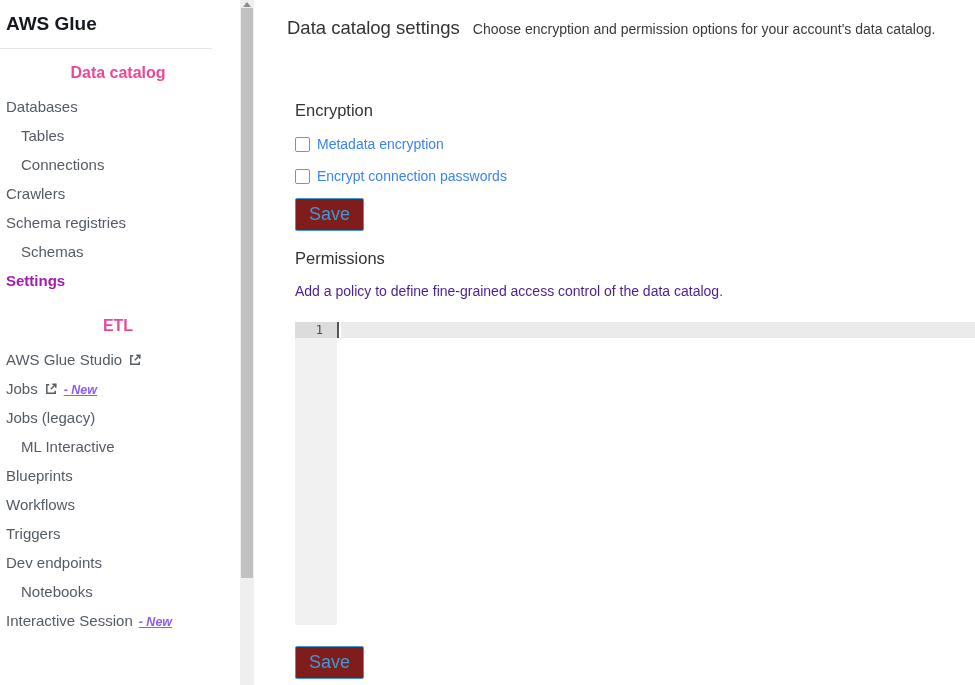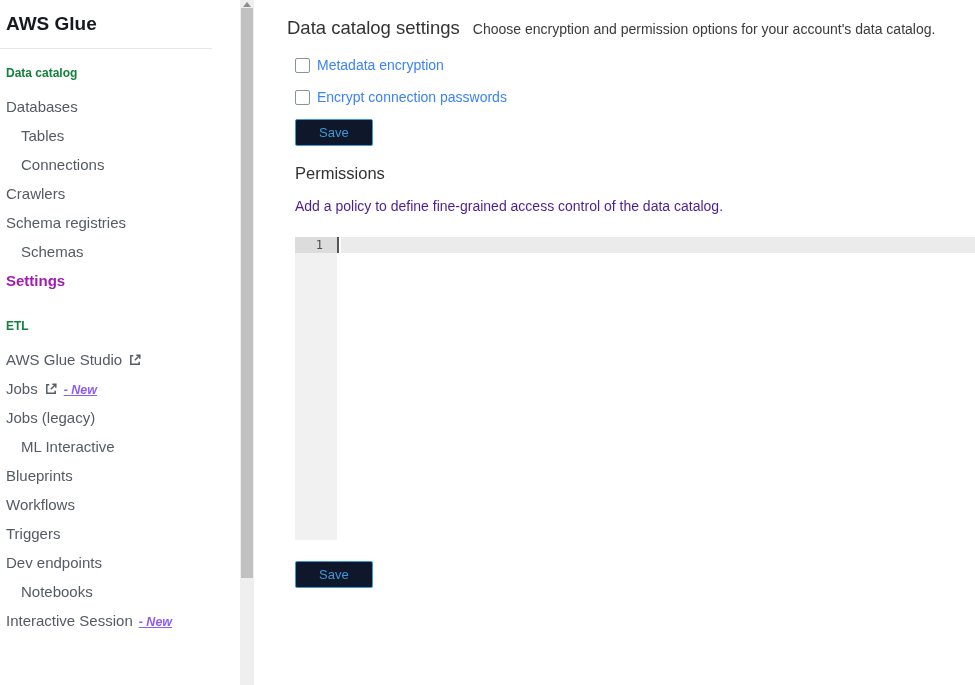--- a/index.html
+++ b/index.html
@@ -5,21 +5,21 @@
   * { margin:0; padding:0; box-sizing:border-box; }
   html,body { width:975px; height:685px; background:#fff; overflow:hidden;
               font-family:"Liberation Sans", sans-serif; color:#16191f; }
   .app { display:flex; width:975px; height:685px; }
 
   
   .sidebar { position:relative; width:256px; flex:none; height:495px; background:#fff; }
   .sidebar-inner { padding:0 26px 0 6px; }
   .app-title { font-size:19px; font-weight:700; color:#16191f; padding:13px 0 13px 0; }
   .sidebar-divider { border:0; border-top:1px solid #e4e7e7; margin:0 18px 0 -6px; }
-  .nav-heading { font-size:12px; font-weight:700; color:#15803d; line-height:22px; margin-top:13px; margin-bottom:8px; }
+  .nav-heading { font-size:16px; font-weight:700; color:#ec4899; line-height:22px; margin-top:13px; margin-bottom:8px;text-align:center; }
   .nav-heading.etl { margin-top:20px; }
   .nav-item { display:block; font-size:15px; color:#545b64; line-height:29px; height:29px;
               text-decoration:none; white-space:nowrap; cursor:pointer; }
   .nav-item.indent { padding-left:15px; }
   .nav-item.active { color:#a21caf; font-weight:700; }
   .ext-icon { display:inline-block; vertical-align:-2px; margin-left:6px; }
   .new-badge { color:#8b5cf6; font-weight:700; font-style:italic; font-size:12.5px; margin-left:6px;text-decoration:underline; }
 
   
   .scrollbar { position:absolute; top:0; right:2px; width:14px; height:685px; background:#efefef; }
@@ -36,24 +36,24 @@
   .section { margin-left:8px; }
   .section-heading { font-size:16.5px; font-weight:400; color:#333; line-height:20px; }
   .heading-encryption { margin-top:59px; }
   .heading-permissions { margin-top:17px; }
 
   .checkbox-row { display:flex; align-items:center; margin-top:16px; }
   .checkbox { width:15px; height:15px; border:1px solid #879596; border-radius:2px;
               background:#fff; flex:none; cursor:pointer; }
   .checkbox-label { font-size:14px; color:#3b82f6; margin-left:7px; cursor:pointer; }
 
-  .save-button { display:inline-block; margin-top:14px; background:#0f172a; color:#3d9ad5;
-                 border:1.5px solid #3d9ad5; border-radius:2px; font-size:13px;
+  .save-button { display:inline-block; margin-top:14px; background:#7f1d1d; color:#3d9ad5;
+                 border:1.5px solid #3d9ad5; border-radius:2px; font-size:18px;
                  font-family:"Liberation Sans", sans-serif;
-                 padding:5px 23px; cursor:pointer; }
+                 padding:5px 13px; cursor:pointer; }
   .save-button.bottom { margin-top:21px; }
 
   .perm-desc { font-size:14px; color:#4c1d95; margin-top:16px; line-height:14px; }
 
   
   .editor { display:flex; margin-top:24px; height:303px; background:#fff; }
   .editor-gutter { width:42px; flex:none; background:#f1f1f1;
                    font-family:"DejaVu Sans Mono", monospace; font-size:12px; color:#4d4d4d; }
   .gutter-line { height:16px; line-height:16px; text-align:right; padding-right:14px; }
   .gutter-line.active { background:#dcdcdc; }
@@ -113,20 +113,21 @@
     </div>
   </aside>
 
   <main>
 
     <div class="page-header">
       <h2 class="page-title">Data catalog settings</h2><span class="page-desc">Choose encryption and permission options for your account's data catalog.</span>
     </div>
 
     <section class="section">
+      <h3 class="section-heading heading-encryption">Encryption</h3>
 
       <div class="checkbox-row">
         <span class="checkbox"></span>
         <span class="checkbox-label">Metadata encryption</span>
       </div>
 
       <div class="checkbox-row">
         <span class="checkbox"></span>
         <span class="checkbox-label">Encrypt connection passwords</span>
       </div>

